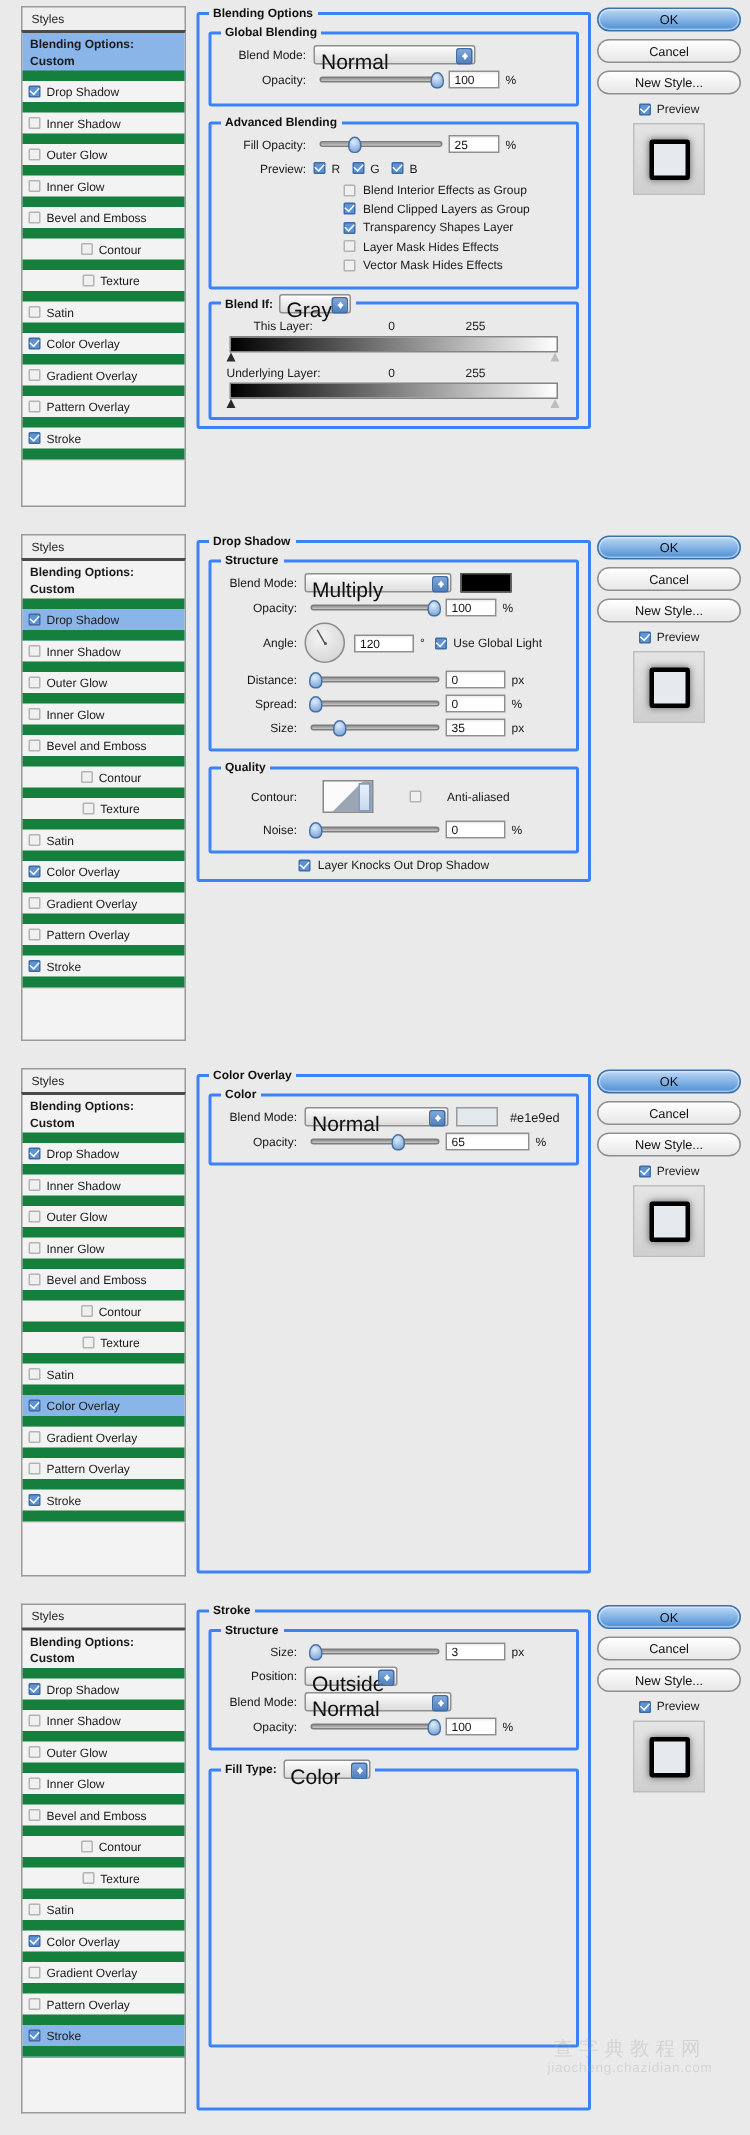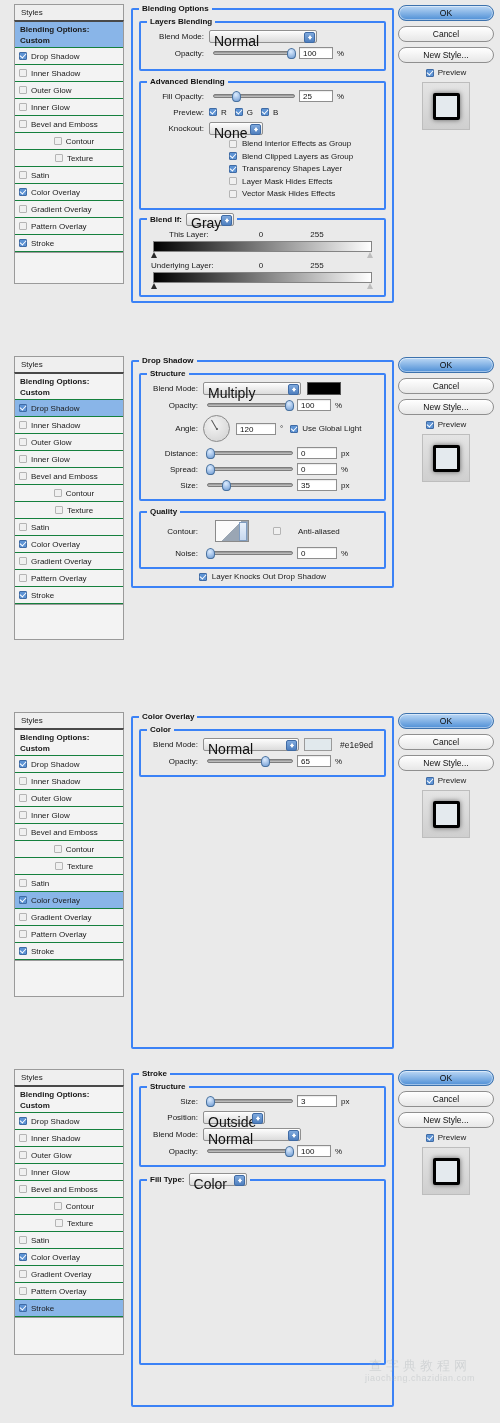--- a/index.html
+++ b/index.html
@@ -26,21 +26,21 @@
     padding:3px 6px; font-size:8px; color:#222;
     border-bottom:none;
   }
   .fx-list {
     border:1px solid #9a9a9a; border-top:2px solid #494949;
     background:#f3f3f3;
   }
   .fx-row {
     display:flex; align-items:center;
     padding:1.5px 4px; font-size:8px;
-    border-bottom:1px solid #15803d;
+    border-bottom:7px solid #15803d;
     line-height:11px; min-height:17px;
   }
   .fx-row.head { font-weight:bold; padding-left:5px; }
   .fx-row.sel { background:#89b5e8; }
   .fx-row.sub { padding-left:14px;justify-content:center; }
   .cb {
     width:8px; height:8px; flex:none;
     border:1px solid #8d8d8d; background:#fbfbfb;
     border-radius:1px; margin-right:4px;
     position:relative;
@@ -231,21 +231,21 @@
         </div>
     </div>
     <div class="fx-pad" style="height:31px;"></div>
   </div>
 
   <div class="main">
     <fieldset style="padding-bottom:4px;">
       <legend>Blending Options</legend>
 
       <fieldset>
-        <legend>Layers Blending</legend>
+        <legend>Global Blending</legend>
         <div class="row">
           <span class="lab w62">Blend Mode:</span>
           <div class="select" style="width:108px;">
             <span>Normal</span>
             <span class="arw"></span>
           </div>
         </div>
         <div class="row">
           <span class="lab w62">Opacity:</span>
           <div class="track" style="width:82px;">
@@ -267,27 +267,20 @@
           <span class="unit">%</span>
         </div>
         <div class="row">
           <span class="lab w62">Preview:</span>
           <span class="cb on"></span>
             <span style="margin-right:8px;">R</span>
           <span class="cb on"></span>
             <span style="margin-right:8px;">G</span>
           <span class="cb on"></span>
             <span>B</span>
-        </div>
-        <div class="row">
-          <span class="lab w62">Knockout:</span>
-          <div class="select" style="width:54px;">
-            <span>None</span>
-            <span class="arw"></span>
-          </div>
         </div>
         <div style="padding-left:82px;">
           <div class="chk-line">
               <span class="cb off-light"></span>
               <span>Blend Interior Effects as Group</span>
             </div>
           <div class="chk-line">
               <span class="cb on"></span>
               <span>Blend Clipped Layers as Group</span>
             </div>
@@ -580,21 +573,21 @@
             <span class="arw"></span>
           </div>
           <span class="swatch" style="width:28px; margin-left:5px; background:#e1e9ed; border-color:#9a9a9a;"></span>
           <span style="margin-left:8px; font-size:8.5px;">#e1e9ed</span>
         </div>
         <div class="row" style="margin-bottom:2px;">
           <span class="lab w56">Opacity:</span>
           <div class="track" style="width:86px;">
               <span class="knob" style="left:53px;"></span>
             </div>
-          <span class="num" style="width:34px;">65</span>
+          <span class="num" style="width:56px;">65</span>
           <span class="unit">%</span>
         </div>
       </fieldset>
     </fieldset>
   </div>
 
   <div class="side">
     <div class="btn primary">OK</div>
     <div class="btn">Cancel</div>
     <div class="btn">New Style...</div>

